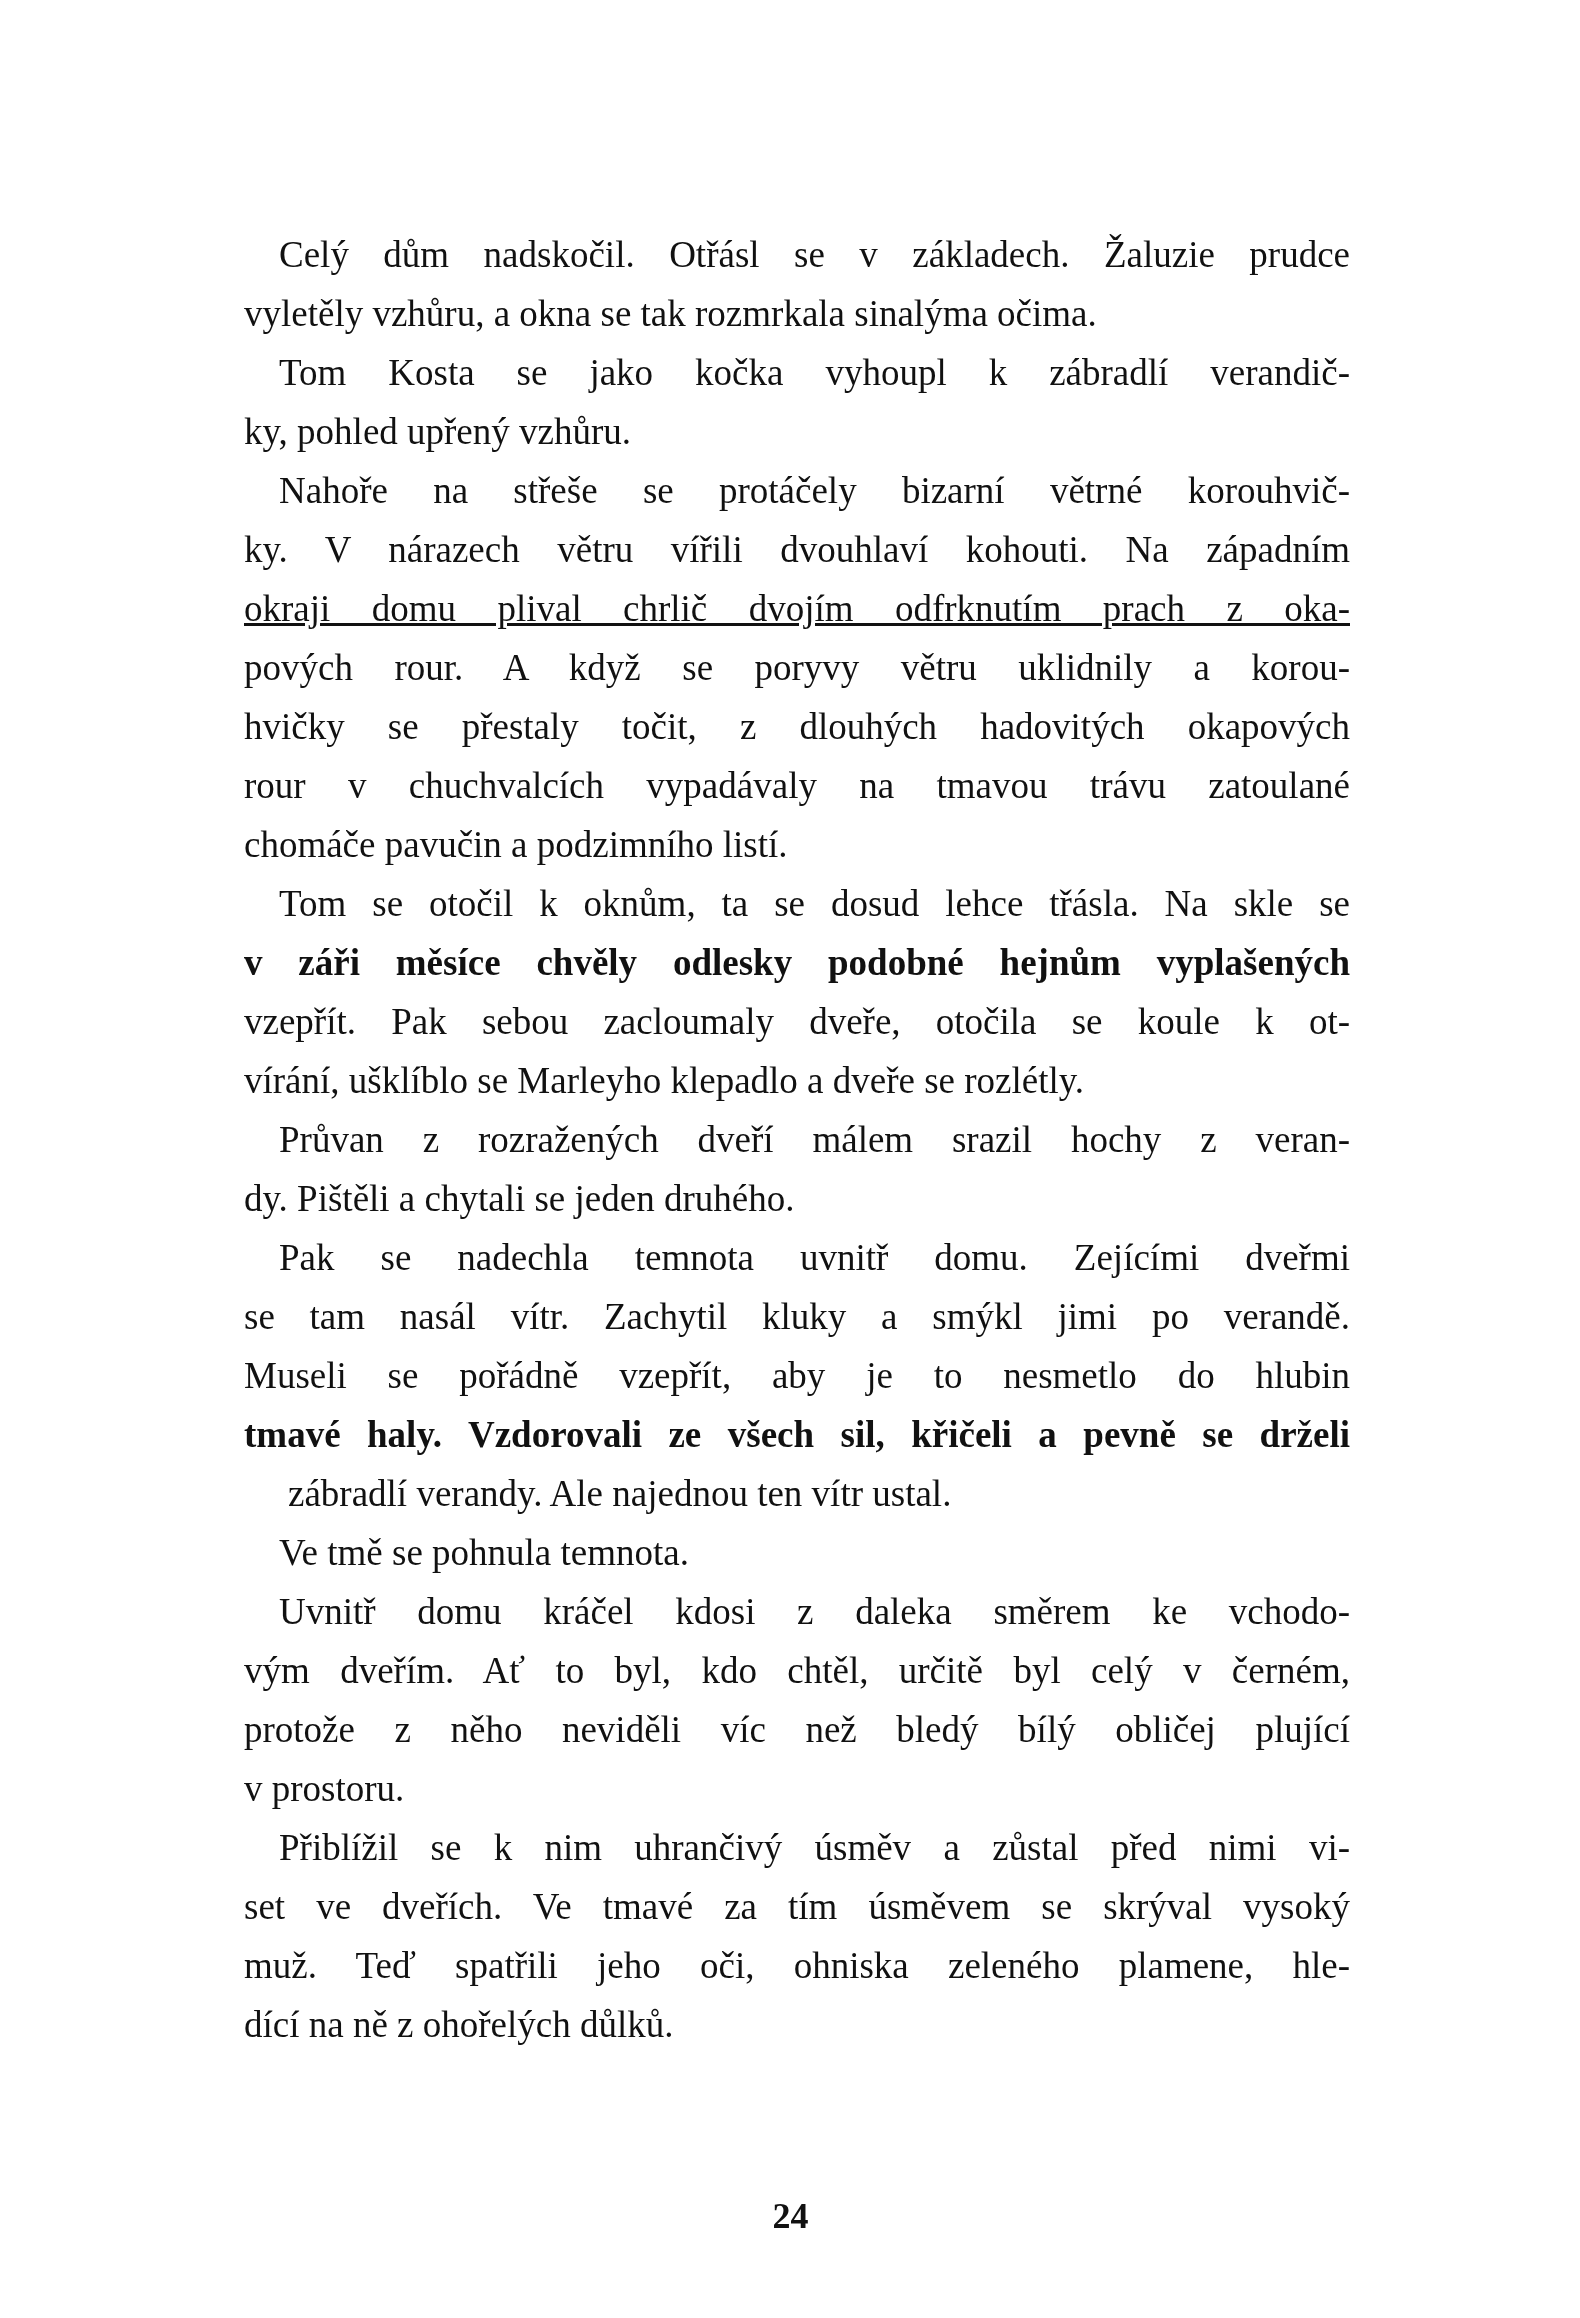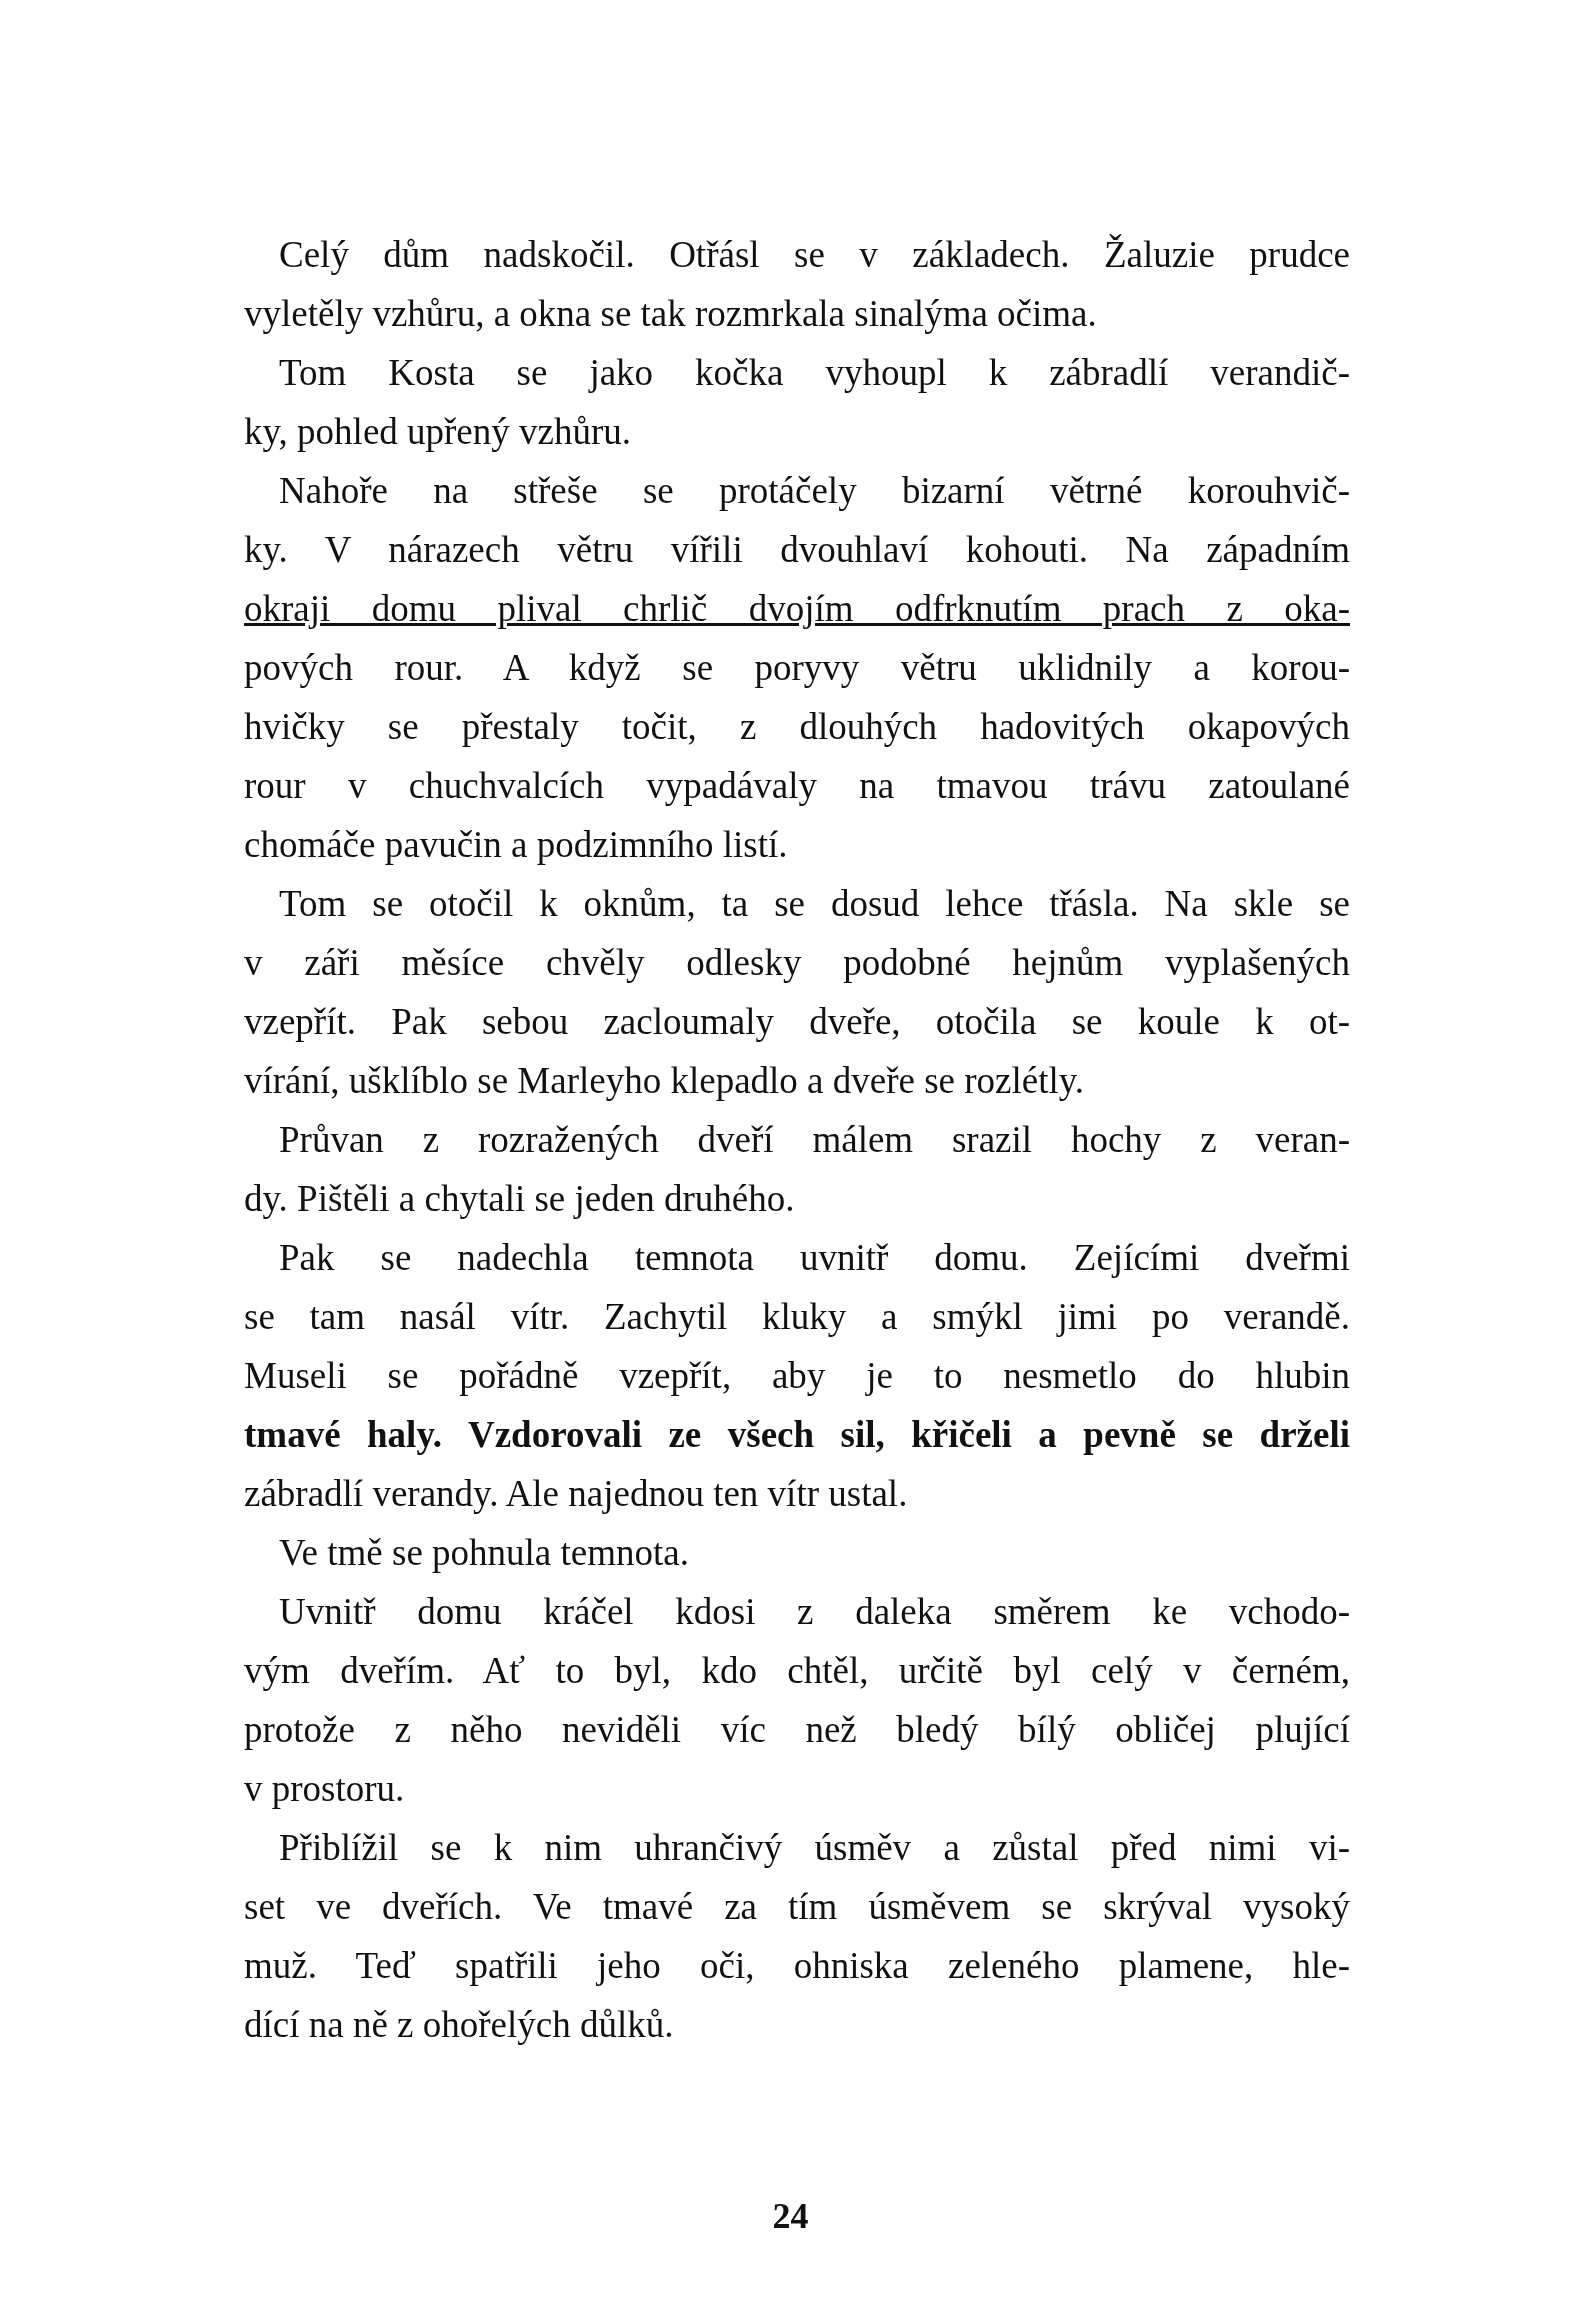--- a/index.html
+++ b/index.html
@@ -69,36 +69,36 @@
     <span class="line" style="white-space: nowrap;"><span style="white-space: nowrap; word-spacing: 0px;">ky. V nárazech větru vířili dvouhlaví kohouti. Na západním</span></span>
     <span class="line" style="white-space: nowrap; text-decoration: underline;"><span style="white-space: nowrap; word-spacing: 0px;">okraji domu plival chrlič dvojím odfrknutím prach z oka-</span></span>
     <span class="line" style="white-space: nowrap;"><span style="white-space: nowrap; word-spacing: 0px;">pových rour. A když se poryvy větru uklidnily a korou-</span></span>
     <span class="line" style="white-space: nowrap;"><span style="white-space: nowrap; word-spacing: 0px;">hvičky se přestaly točit, z dlouhých hadovitých okapových</span></span>
     <span class="line" style="white-space: nowrap;"><span style="white-space: nowrap; word-spacing: 0px;">rour v chuchvalcích vypadávaly na tmavou trávu zatoulané</span></span>
     <span class="line last" style="white-space: nowrap;"><span style="white-space: nowrap;">chomáče pavučin a podzimního listí.</span></span>
   </div>
 
   <div>
     <span class="line indent" style="white-space: nowrap;"><span style="white-space: nowrap; word-spacing: 0px;">Tom se otočil k oknům, ta se dosud lehce třásla. Na skle se</span></span>
-    <span class="line" style="white-space: nowrap;"><span style="white-space: nowrap; word-spacing: 0px;">v záři měsíce chvěly odlesky podobné hejnům vyplašených</span></span>
+    <span class="line" style="white-space: nowrap; font-weight: bold;"><span style="white-space: nowrap; word-spacing: 0px;">v záři měsíce chvěly odlesky podobné hejnům vyplašených</span></span>
     <span class="line" style="white-space: nowrap;"><span style="white-space: nowrap; word-spacing: 0px;">vzepřít. Pak sebou zacloumaly dveře, otočila se koule k ot-</span></span>
     <span class="line last" style="white-space: nowrap;"><span style="white-space: nowrap;">vírání, ušklíblo se Marleyho klepadlo a dveře se rozlétly.</span></span>
   </div>
 
   <div>
     <span class="line indent" style="white-space: nowrap;"><span style="white-space: nowrap; word-spacing: 0px;">Průvan z rozražených dveří málem srazil hochy z veran-</span></span>
     <span class="line last" style="white-space: nowrap;"><span style="white-space: nowrap;">dy. Pištěli a chytali se jeden druhého.</span></span>
   </div>
 
   <div>
     <span class="line indent" style="white-space: nowrap;"><span style="white-space: nowrap; word-spacing: 0px;">Pak se nadechla temnota uvnitř domu. Zejícími dveřmi</span></span>
     <span class="line" style="white-space: nowrap;"><span style="white-space: nowrap; word-spacing: 0px;">se tam nasál vítr. Zachytil kluky a smýkl jimi po verandě.</span></span>
     <span class="line" style="white-space: nowrap;"><span style="white-space: nowrap; word-spacing: 0px;">Museli se pořádně vzepřít, aby je to nesmetlo do hlubin</span></span>
     <span class="line" style="white-space: nowrap;"><span style="white-space: nowrap; word-spacing: 0px; font-weight: bold;">tmavé haly. Vzdorovali ze všech sil, křičeli a pevně se drželi</span></span>
-    <span class="line last" style="white-space: nowrap;"><span style="white-space: nowrap;">zábradlí verandy. Ale najednou ten vítr ustal.</span></span>
+    <span class="line last" style="white-space: nowrap; margin-left: 44px;"><span style="white-space: nowrap;">zábradlí verandy. Ale najednou ten vítr ustal.</span></span>
   </div>
 
   <div>
     <span class="line indent last" style="white-space: nowrap;"><span style="white-space: nowrap;">Ve tmě se pohnula temnota.</span></span>
   </div>
 
   <div>
     <span class="line indent" style="white-space: nowrap;"><span style="white-space: nowrap; word-spacing: 0px;">Uvnitř domu kráčel kdosi z daleka směrem ke vchodo-</span></span>
     <span class="line" style="white-space: nowrap;"><span style="white-space: nowrap; word-spacing: 0px;">vým dveřím. Ať to byl, kdo chtěl, určitě byl celý v černém,</span></span>
     <span class="line" style="white-space: nowrap;"><span style="white-space: nowrap; word-spacing: 0px;">protože z něho neviděli víc než bledý bílý obličej plující</span></span>

